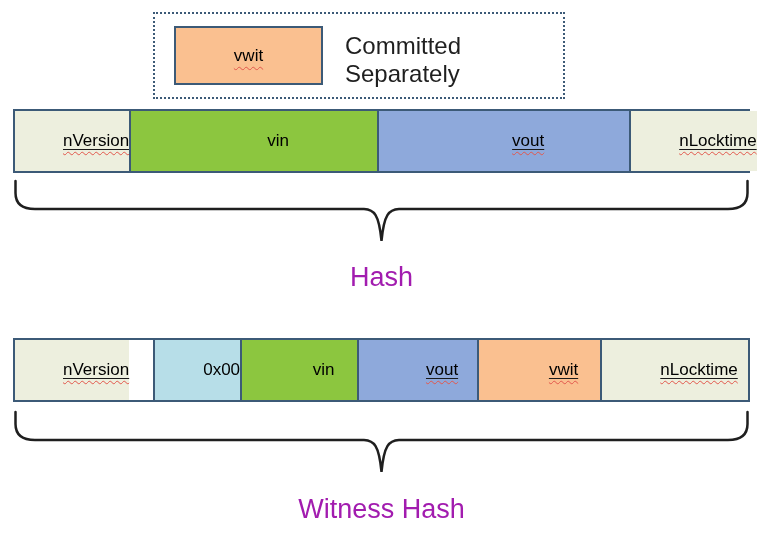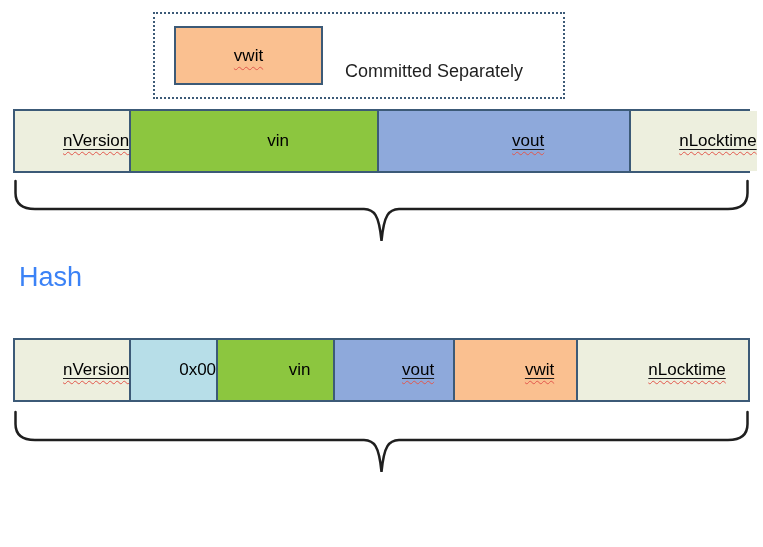--- a/index.html
+++ b/index.html
@@ -34,25 +34,25 @@
     width: 145px;
     height: 55px;
     border: 2px solid #3C5A77;
     display: flex;
     align-items: center;
     justify-content: center;
   }
   .legend-caption {
     position: absolute;
     left: 190px;
-    top: 16px;
+    top: 4px;
     height: 83px;
     display: flex;
     align-items: center;
-    font-size: 18px;
+    font-size: 24px;
     color: #1f1f1f;
   }
 
   
   .row {
     position: absolute;
     left: 13px;
     width: 737px;
     height: 64px;
     display: flex;
@@ -72,21 +72,21 @@
   }
   .cell:first-child { border-left: none; }
 
   
   .r1c0 { flex: 0 0 103px; }
   .r1c1 { flex: 0 0 248px; }
   .r1c2 { flex: 0 0 252px; }
   .r1c3 { flex: 1; }
   
   .r2c0 { flex: 0 0 94px; }
-  .r2c1 { flex: 0 0 53px; }
+  .r2c1 { flex: 0 0 53px; margin-left: 24px; }
   .r2c2 { flex: 0 0 60px; }
   .r2c3 { flex: 0 0 117px; }
   .r2c4 { flex: 0 0 120px; }
   .r2c5 { flex: 0 0 123px; }
   .r2c6 { flex: 1; }
 
   .lbl {
     font-size: 17px;
     color: #000000;
     white-space: nowrap;
@@ -112,25 +112,25 @@
   .brace {
     position: absolute;
     left: 13px;
     width: 737px;
     height: 70px;
   }
   .brace-hash { top: 178px; }
   .brace-witness { top: 409px; }
   .caption {
     position: absolute;
-    left: 19px;
+    left: 13px;
     width: 737px;
-    text-align: left;
+    text-align: center;
     font-size: 27px;
-    color: #3b82f6;
+    color: #a21caf;
   }
   .caption-hash { top: 262px; }
   .caption-witness { top: 494px; }
 </style>
 </head>
 <body>
 
 <div class="canvas">
 
   <div class="legend">
@@ -177,14 +177,15 @@
       <span class="lbl u"><span class="sq">vwit</span></span>
     </div>
     <div class="cell r2c6" style="background: rgb(237, 239, 222);">
       <span class="lbl u"><span class="sq">nLocktime</span></span>
     </div>
   </div>
 
   <svg class="brace brace-witness" viewBox="0 0 737 70" xmlns="http://www.w3.org/2000/svg">
     <path d="M 2.5,3 L 2.5,15 Q 2.5,31 22,31 L 351,31 C 361,31.5 366,36 368.5,63 C 371,36 376,31.5 386,31 L 715,31 Q 734.5,31 734.5,15 L 734.5,3" fill="none" stroke="#1f1f1f" stroke-width="2.5" stroke-linecap="round"></path>
   </svg>
+  <div class="caption caption-witness">Witness Hash</div>
 
 </div>
 
 </body></html>

